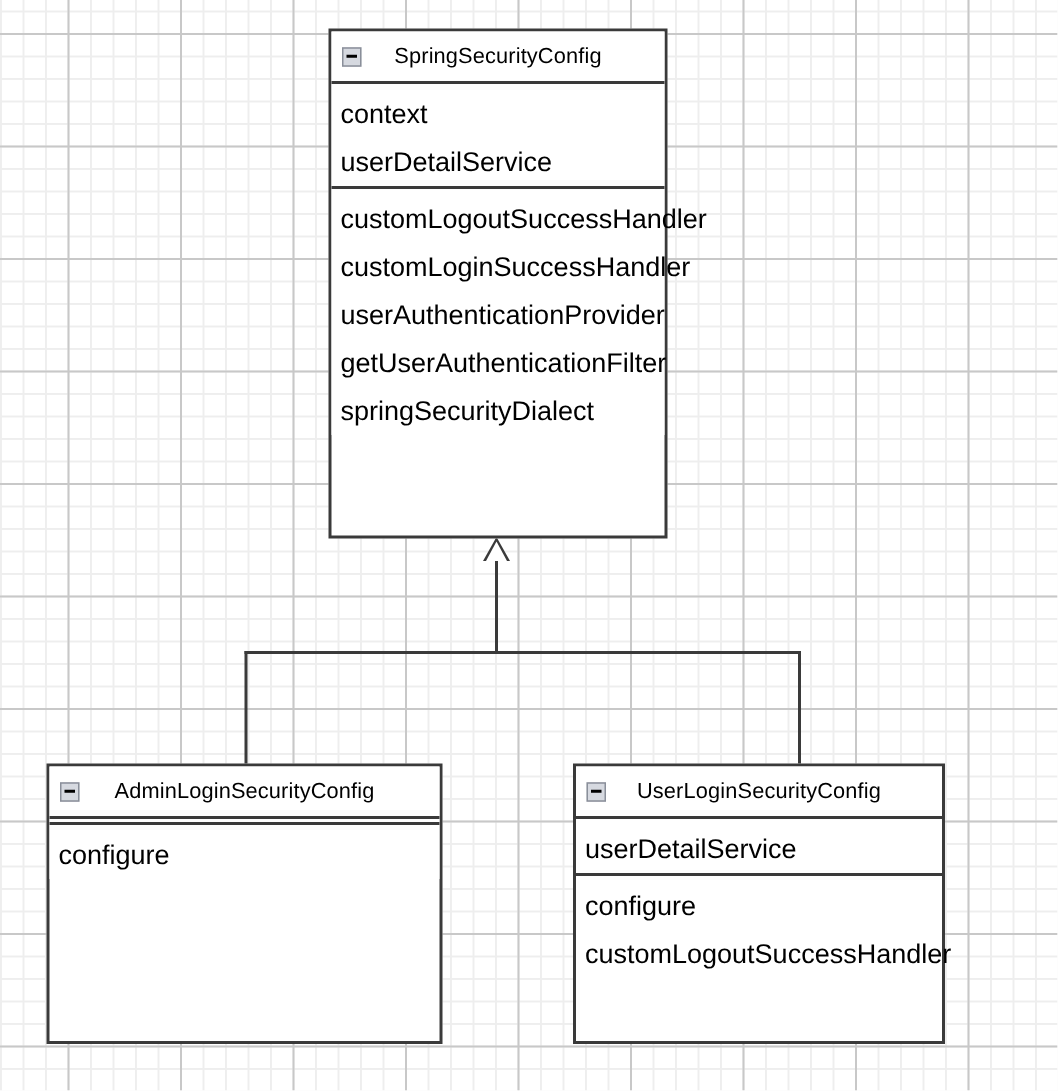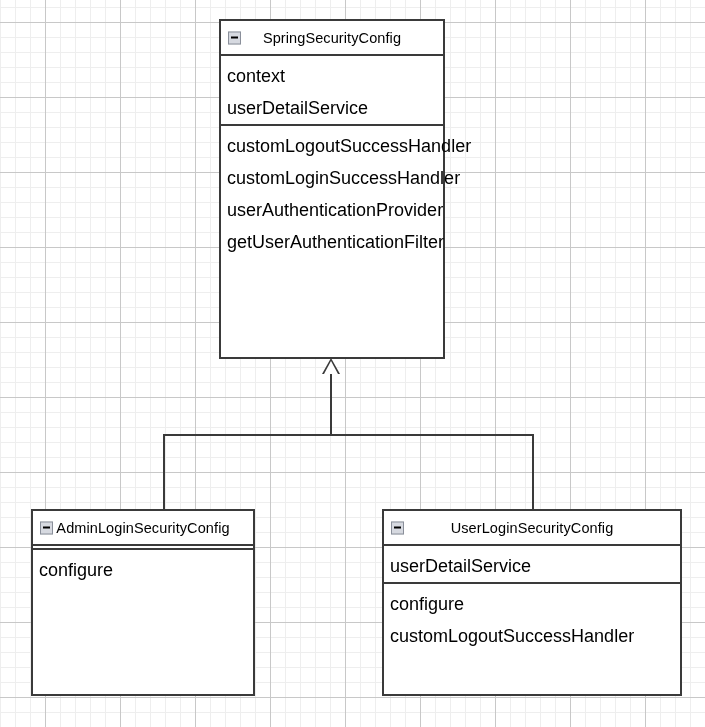--- a/index.html
+++ b/index.html
@@ -160,37 +160,38 @@
     </div>
     <div class="uml-compartment divided pad-top">
       <div class="uml-row">context</div>
       <div class="uml-row">userDetailService</div>
     </div>
     <div class="uml-compartment pad-top">
       <div class="uml-row">customLogoutSuccessHandler</div>
       <div class="uml-row">customLoginSuccessHandler</div>
       <div class="uml-row">userAuthenticationProvider</div>
       <div class="uml-row">getUserAuthenticationFilter</div>
-    </div>
-  </div>
-
-  <div class="uml-class" style="left:31px; top:509px; width:224px; height:187px;">
+      <div class="uml-row">springSecurityDialect</div>
+    </div>
+  </div>
+
+  <div class="uml-class" style="left:31px; top:509px; width:264px; height:187px;">
     <div class="uml-header">
       <span class="collapse-icon">
         <span class="bar"></span>
       </span>
       <span class="uml-title">AdminLoginSecurityConfig</span>
     </div>
     <div class="uml-compartment divided thin-empty"></div>
     <div class="uml-compartment pad-top">
       <div class="uml-row">configure</div>
     </div>
   </div>
 
-  <div class="uml-class" style="left:382px; top:509px; width:300px; height:187px;">
+  <div class="uml-class" style="left:382px; top:509px; width:248px; height:187px;">
     <div class="uml-header">
       <span class="collapse-icon">
         <span class="bar"></span>
       </span>
       <span class="uml-title">UserLoginSecurityConfig</span>
     </div>
     <div class="uml-compartment divided pad-top">
       <div class="uml-row">userDetailService</div>
     </div>
     <div class="uml-compartment pad-top">

